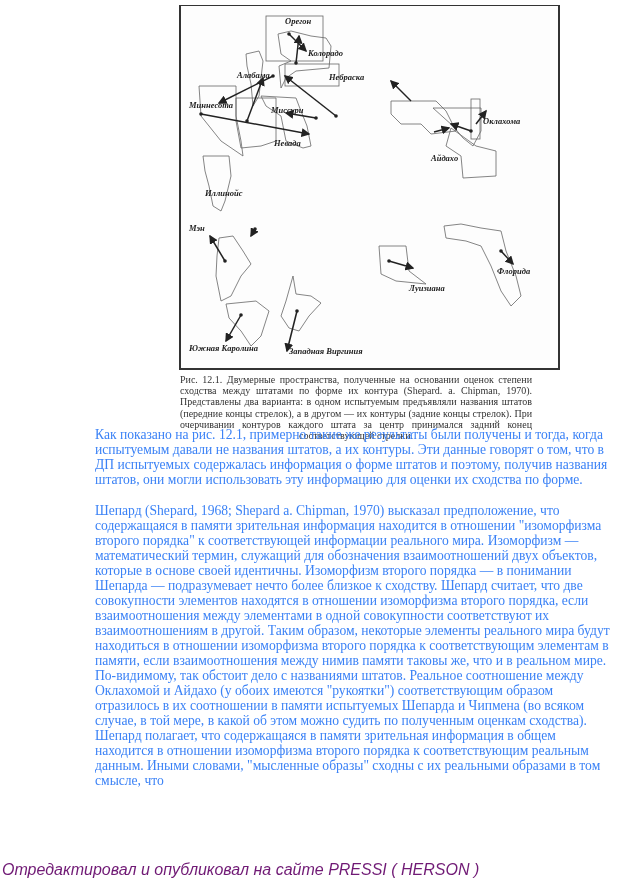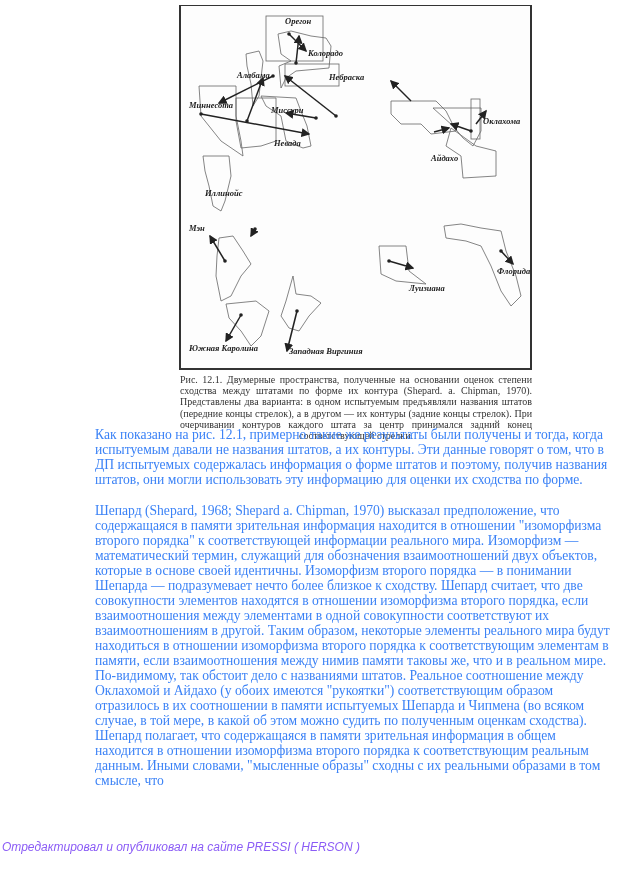--- a/index.html
+++ b/index.html
@@ -1,23 +1,23 @@
 <!DOCTYPE html>
 <html><head>
 <meta charset="utf-8">
 <style>
   html, body { margin: 0; padding: 0; background: #ffffff; }
   body { width: 620px; height: 887px; position: relative; overflow: hidden; font-family: "Liberation Serif", serif; color: #111; }
-  .figure { position: absolute; left: 179px; top: 5px; width: 353px; height: 365px; border: 2px solid #333; border-top-width: 1px; box-sizing: border-box; background: #fdfdfd; }
+  .figure { position: absolute; left: 179px; top: 5px; width: 381px; height: 365px; border: 2px solid #333; border-top-width: 1px; box-sizing: border-box; background: #fdfdfd; }
   .figure svg { position: absolute; left: 0; top: 0; }
   .map-label { font-family: "Liberation Serif", serif; font-style: italic; font-size: 8.5px; fill: #222; font-weight: bold; }
   .caption { position: absolute; left: 180px; top: 374px; width: 352px; font-family: "Liberation Serif", serif; font-size: 10px; line-height: 11.2px; color: #333; text-align: justify; text-align-last: center; }
   .body-text { position: absolute; left: 95px; top: 427px; width: 520px; font-family: "Liberation Serif", serif; font-size: 13.6px; line-height: 15px; color: #3b82f6; }
   .para { margin: 0 0 16.4px 0; }
-  .footer { position: absolute; left: 2px; top: 840px; font-family: "Liberation Sans", sans-serif; font-style: italic; font-size: 12px; color: #8b5cf6; }
+  .footer { position: absolute; left: 2px; top: 861px; font-family: "Liberation Sans", sans-serif; font-style: italic; font-size: 16px; color: #701a75; }
 </style>
 </head>
 <body>
 
 <div class="figure">
   <svg width="351" height="364" viewBox="0 0 351 364">
     <defs>
       <marker id="ah" markerWidth="6" markerHeight="6" refX="5" refY="3" orient="auto">
         <path d="M0,0 L6,3 L0,6 z" fill="#222"></path>
       </marker>

